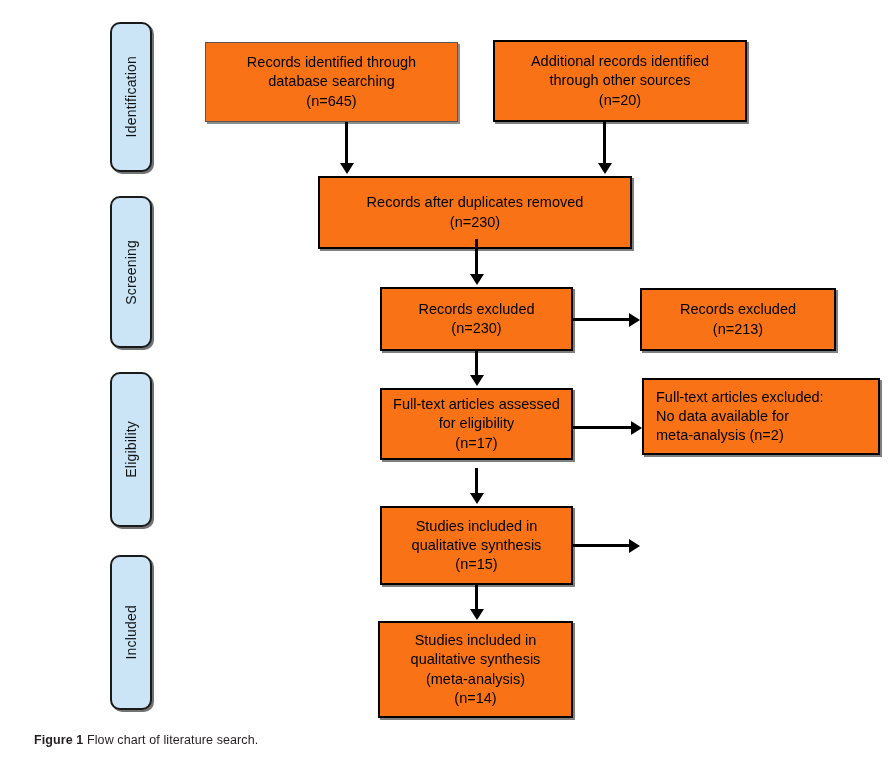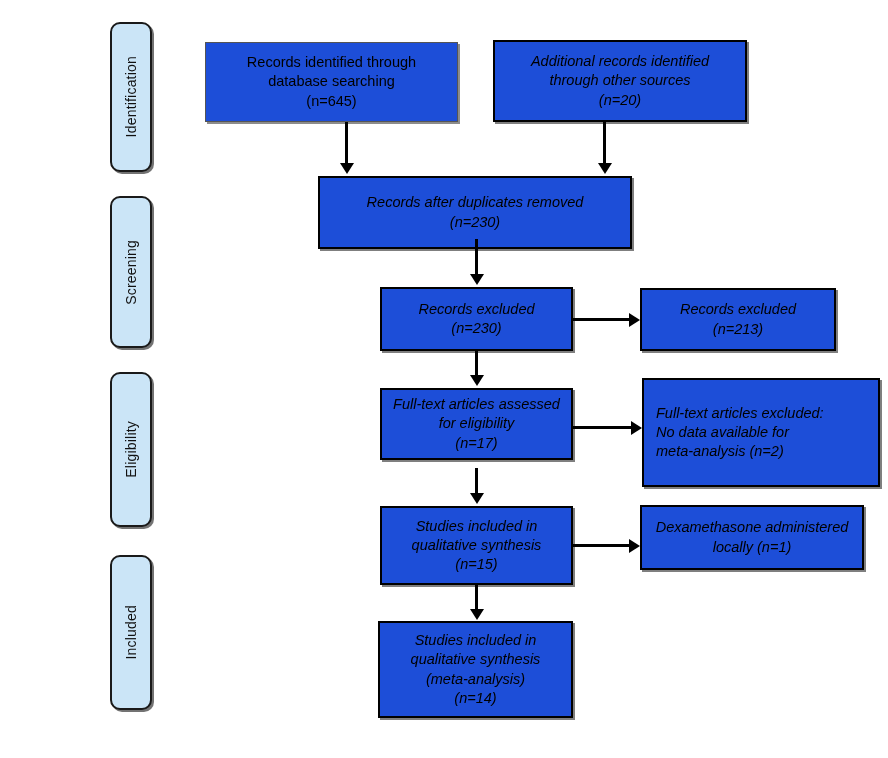--- a/index.html
+++ b/index.html
@@ -41,21 +41,21 @@
     font-size: 14px;
     letter-spacing: 0.2px;
     color: #111111;
     white-space: nowrap;
   }
 
   
   .box {
     position: absolute;
     box-sizing: border-box;
-    background: #1d4ed8;
+    background: #f97316;
     border: 2px solid #000000;
     display: flex;
     align-items: center;
     justify-content: center;
     padding: 4px 6px;
   }
   .box .box-text {
     font-size: 14.5px;
     line-height: 1.32;
     text-align: center;
@@ -64,21 +64,20 @@
   }
   .box.align-left {
     justify-content: flex-start;
     padding-left: 12px;
   }
   .box.align-left .box-text {
     text-align: left;
   }
   .box.shadowed {
     box-shadow: 2px 2px 0 rgba(0,0,0,0.5);
-    font-style: italic;
   }
   .box.thin {
     border-width: 1px;
     border-color: #555555;
     box-shadow: 2px 2px 0 rgba(0,0,0,0.45);
   }
 
   
   .vline {
     position: absolute;
@@ -180,50 +179,49 @@
 
   <div class="vline" style="left:475px; top:351px; width:3px; height:26px;"></div>
   <div class="arrow-down" style="left:470px; top:375px;"></div>
 
   <div class="box shadowed" style="left:380px; top:388px; width:193px; height:72px;">
     <div class="box-text">Full-text articles assessed
 for eligibility
 (n=17)</div>
   </div>
 
-  <div class="box shadowed align-left" style="left:642px; top:378px; width:238px; height:109px;">
+  <div class="box shadowed align-left" style="left:642px; top:378px; width:238px; height:77px;">
     <div class="box-text">Full-text articles excluded:
 No data available for
 meta-analysis (n=2)</div>
   </div>
 
   <div class="hline" style="left:573px; top:426px; width:60px; height:3px;"></div>
   <div class="arrow-right" style="left:631px; top:421px;"></div>
 
   <div class="vline" style="left:475px; top:468px; width:3px; height:27px;"></div>
   <div class="arrow-down" style="left:470px; top:493px;"></div>
 
   <div class="box shadowed" style="left:380px; top:506px; width:193px; height:79px;">
     <div class="box-text">Studies included in
 qualitative synthesis
 (n=15)</div>
   </div>
 
-  <div class="box shadowed" style="left:640px; top:505px; width:224px; height:65px;">
-    <div class="box-text">Dexamethasone administered
-locally (n=1)</div>
-  </div>
 
   <div class="hline" style="left:573px; top:544px; width:58px; height:3px;"></div>
   <div class="arrow-right" style="left:629px; top:539px;"></div>
 
   <div class="vline" style="left:475px; top:585px; width:3px; height:26px;"></div>
   <div class="arrow-down" style="left:470px; top:609px;"></div>
 
   <div class="box shadowed" style="left:378px; top:621px; width:195px; height:97px;">
     <div class="box-text">Studies included in
 qualitative synthesis
 (meta-analysis)
 (n=14)</div>
   </div>
 
+  <div id="caption">
+    <span class="cap-strong">Figure 1</span><span>&nbsp;</span><span>Flow chart of literature search.</span>
+  </div>
 
 </div>
 
 </body></html>

